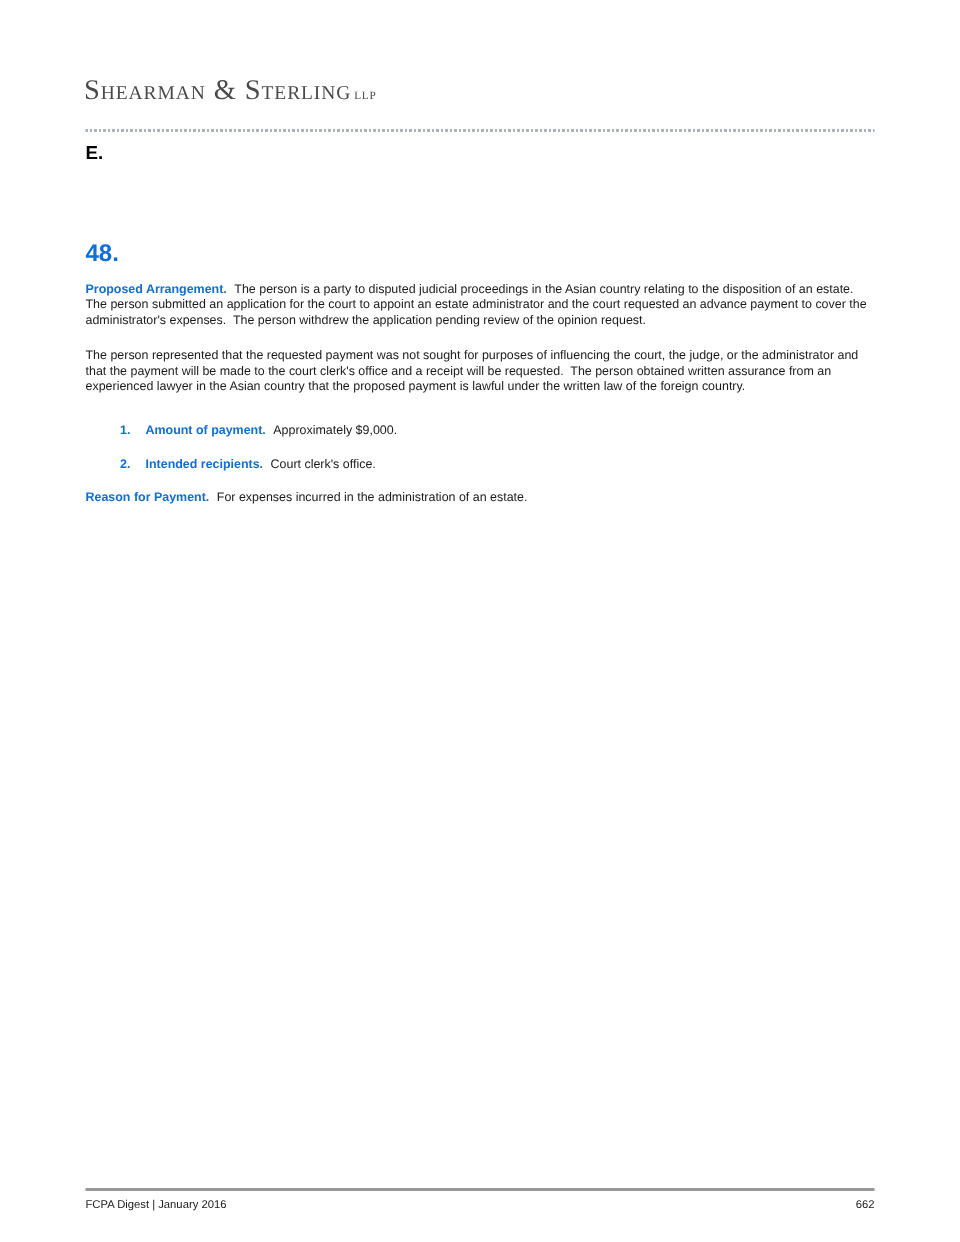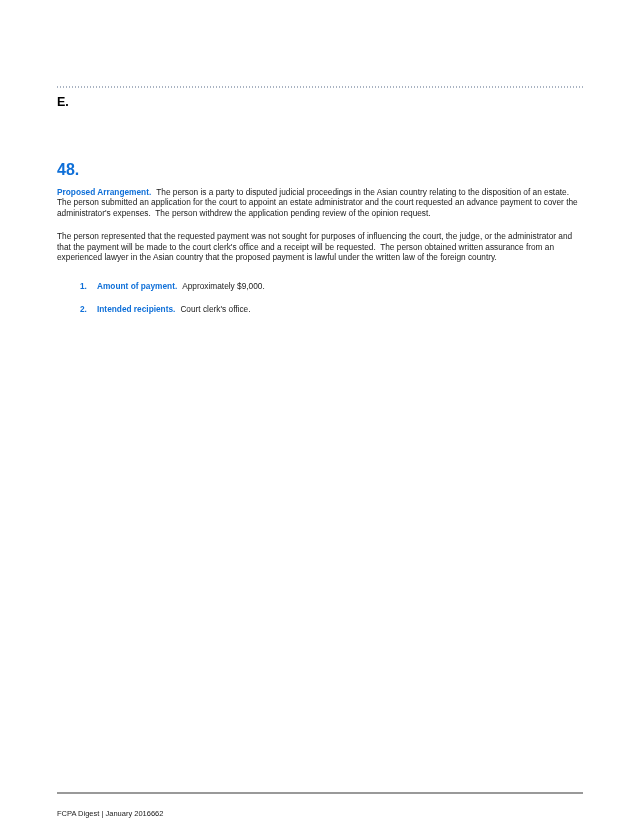--- a/index.html
+++ b/index.html
@@ -97,32 +97,35 @@
     color: var(--accent-blue);
     font-weight: bold;
   }
   
   .footer {
     position: absolute;
     left: 57px;
     right: 57px;
     top: 792px;
     border-top: 2px solid var(--footer-rule);
-    padding-top: 15px;
+    padding-top: 4px;
     display: flex;
-    justify-content: flex-start;
+    justify-content: space-between;
     font-size: 7.5px;
     color: #1a1a1a;
   }
 </style>
 </head>
 <body>
 
 <div class="page">
 
+  <div class="logo">
+    <span>Shearman &amp; Sterling</span><span class="llp">LLP</span>
+  </div>
 
   <div class="rule-dotted"></div>
 
   <div class="sec-heading">
     <span class="h-num">E.</span>
   </div>
 
   <div class="release">
 
     <div class="rel-heading">
@@ -143,20 +146,23 @@
       <div class="list-item">
         <span class="li-num">1.</span>
         <span><span class="lead">Amount of payment.</span><span class="ptext">Approximately $9,000.</span></span>
       </div>
       <div class="list-item">
         <span class="li-num">2.</span>
         <span><span class="lead">Intended recipients.</span><span class="ptext">Court clerk's office.</span></span>
       </div>
     </div>
 
+    <p class="para">
+      <span class="lead">Reason for Payment.</span><span class="ptext">For expenses incurred in the administration of an estate.</span>
+    </p>
 
 
   </div>
 
   <div class="footer">
     <span>FCPA Digest | January 2016</span>
     <span>662</span>
   </div>
 
 </div>

